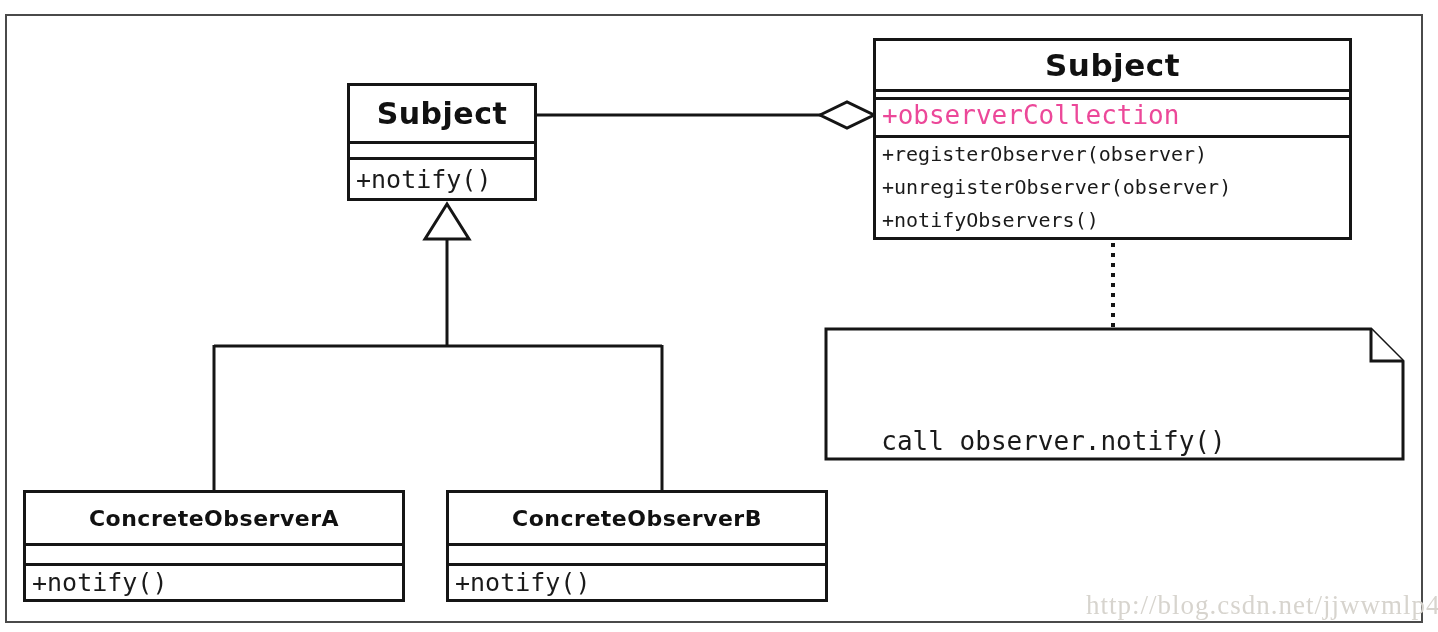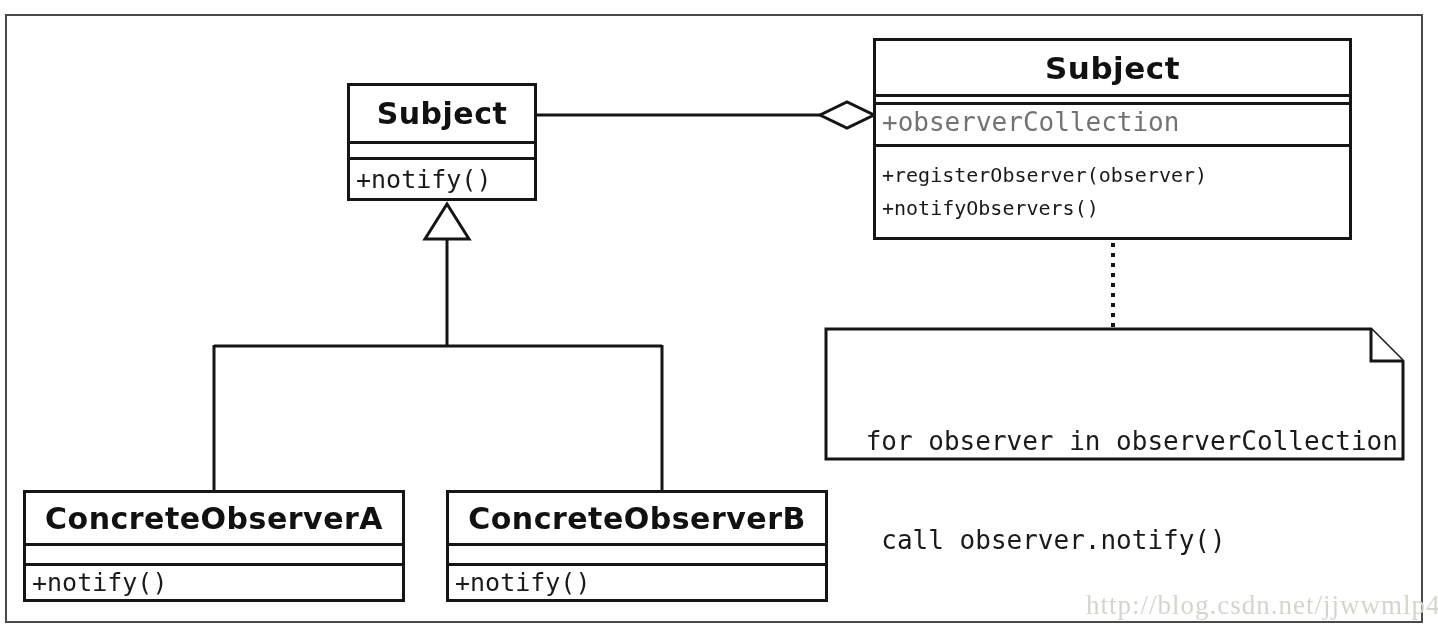--- a/index.html
+++ b/index.html
@@ -47,27 +47,27 @@
 
   
   #box-observer{ left:347px; top:83px;  width:190px; height:118px; }
   #box-observer .uml-title{ height:55px; font-size:30px; }
   #box-observer .uml-attrs-empty{ height:13px; }
   #box-observer .uml-members{ flex:1; font-size:25px; }
 
   #box-subject{ left:873px; top:38px; width:479px; height:202px; }
   #box-subject .uml-title{ height:53px; font-size:31px; }
   #box-subject .uml-attrs{ height:34px; display:flex; align-items:center;
-     font-family:"DejaVu Sans Mono", monospace; font-size:26px; color:#737373;
+     font-family:"DejaVu Sans Mono", monospace; font-size:26px; color:#ec4899;
      padding-left:6px; white-space:pre; }
   #box-subject .uml-members{ flex:1; font-size:20px; }
 
   #box-concrete-a{ left:23px;  top:490px; width:382px; height:112px; }
   #box-concrete-b{ left:446px; top:490px; width:382px; height:112px; }
-  #box-concrete-a .uml-title, #box-concrete-b .uml-title{ height:50px; font-size:30px; }
+  #box-concrete-a .uml-title, #box-concrete-b .uml-title{ height:50px; font-size:22px; }
   #box-concrete-a .uml-attrs-empty, #box-concrete-b .uml-attrs-empty{ height:17px; }
   #box-concrete-a .uml-members, #box-concrete-b .uml-members{ flex:1; font-size:25px; }
 </style>
 </head>
 <body>
 
 <div class="canvas">
 
   <div class="frame"></div>
 
@@ -94,20 +94,21 @@
     </div>
   </div>
 
   <div class="uml-box" id="box-subject">
     <div class="uml-title">Subject</div>
     <div class="uml-divider"></div>
     <div class="uml-attrs">+observerCollection</div>
     <div class="uml-divider"></div>
     <div class="uml-members">
       <div class="row">+registerObserver(observer)</div>
+      <div class="row">+unregisterObserver(observer)</div>
       <div class="row">+notifyObservers()</div>
     </div>
   </div>
 
   <div class="uml-box" id="box-concrete-a">
     <div class="uml-title">ConcreteObserverA</div>
     <div class="uml-attrs-empty"></div>
     <div class="uml-members">
       <div class="row">+notify()</div>
     </div>
@@ -120,19 +121,18 @@
       <div class="row">+notify()</div>
     </div>
   </div>
 
   <div class="note-wrap">
     <svg class="note-shape" width="581" height="134" viewBox="0 0 581 134">
       <polygon points="2,2 547,2 579,34 579,132 2,132" fill="#ffffff" stroke="#151515" stroke-width="3"></polygon>
       <polyline points="547,2 547,34 579,34" fill="#ffffff" stroke="#151515" stroke-width="3"></polyline>
     </svg>
     <div class="note-text">
-      <div> for observer in observerCollection</div>
       <div>  call observer.notify()</div>
     </div>
   </div>
 
   <div class="watermark">http://blog.csdn.net/jjwwmlp456</div>
 </div>
 
 </body></html>

